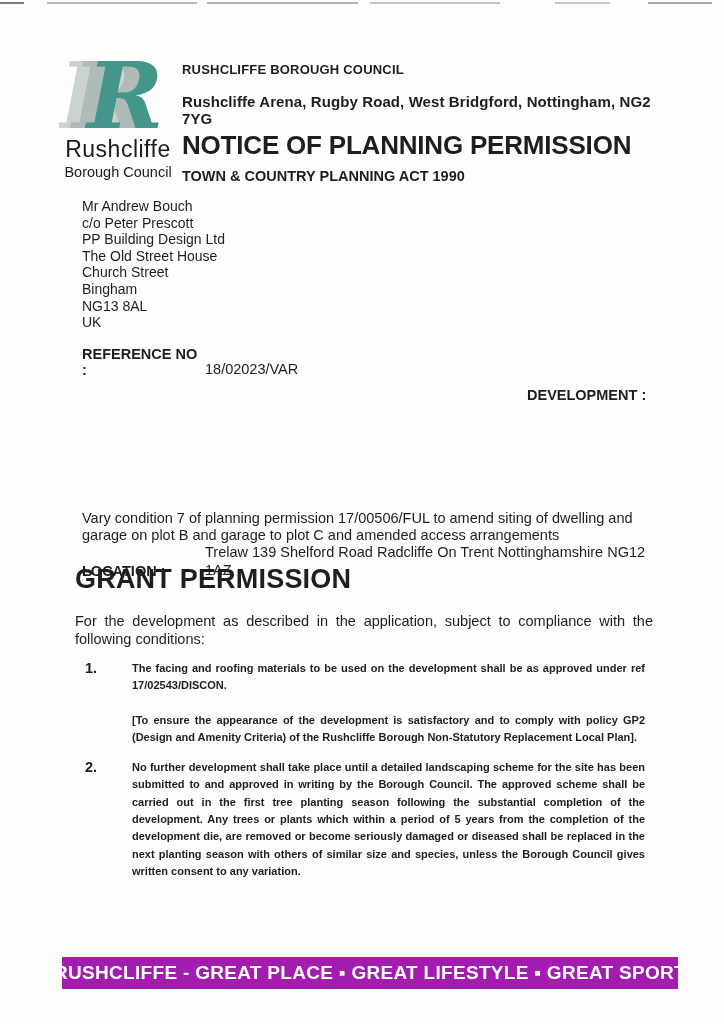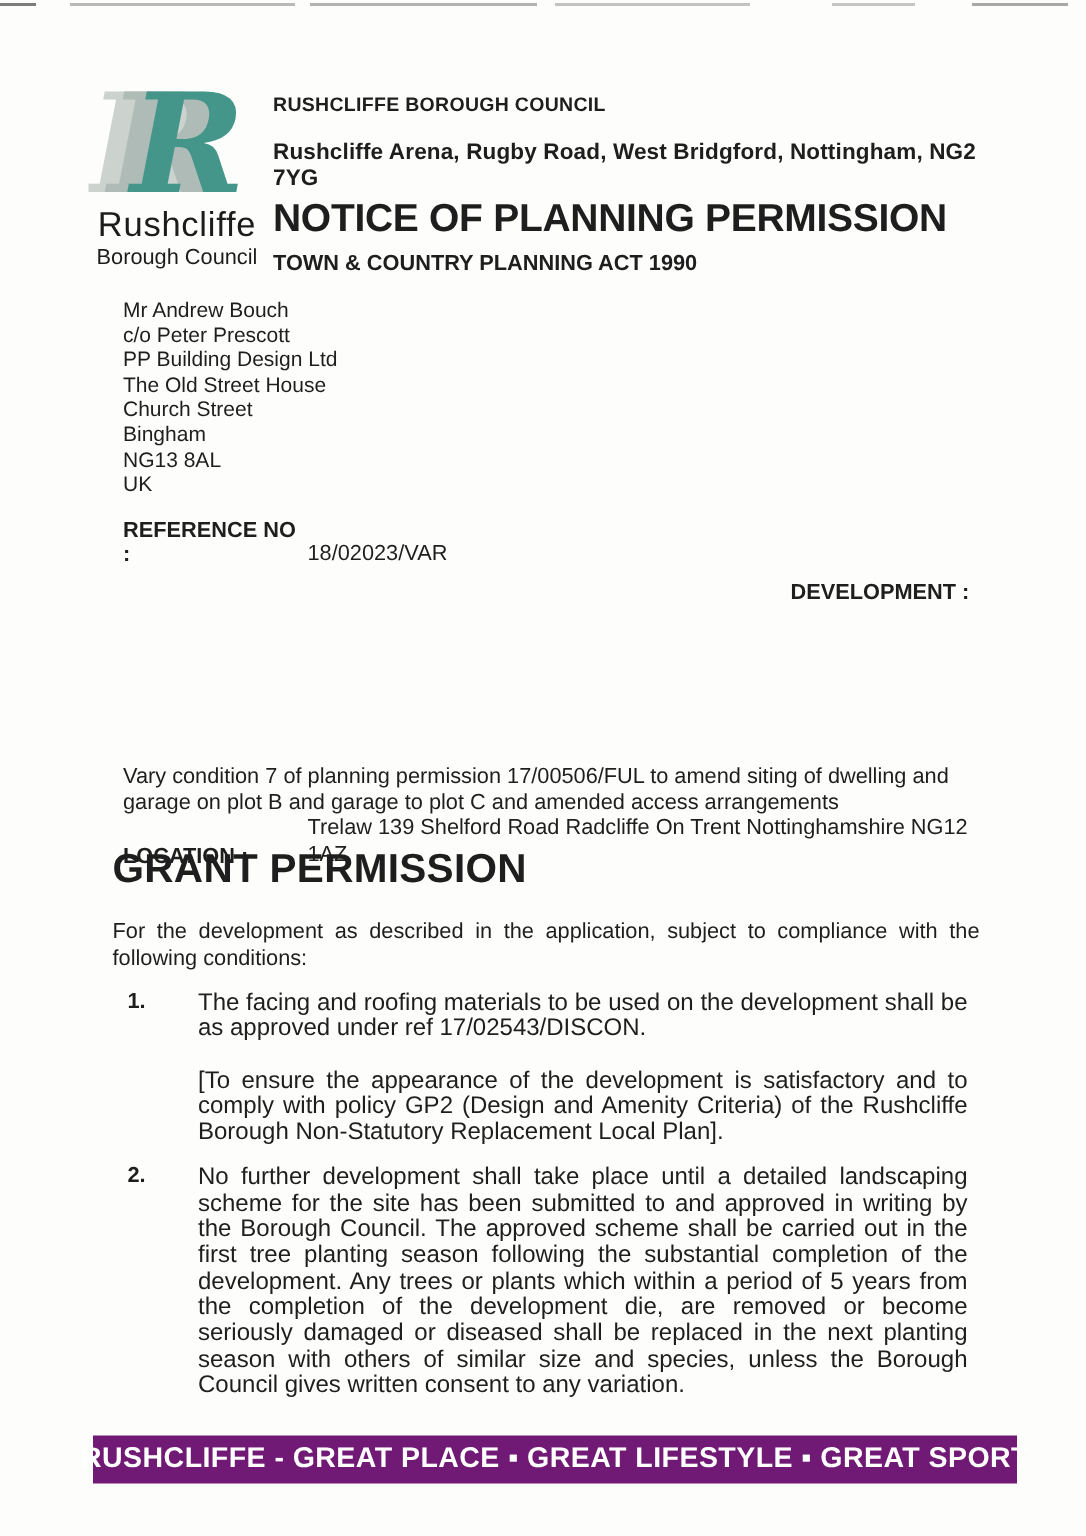--- a/index.html
+++ b/index.html
@@ -65,29 +65,29 @@
   }
   .cond-intro {
     position: absolute; left: 75px; top: 613px; width: 578px;
     font-size: 14.5px; line-height: 17.6px; text-align: justify;
   }
   .conditions { position: absolute; left: 85px; top: 660px; width: 560px; }
   .condition { display: flex; margin-bottom: 13px; }
   .cond-num { width: 47px; flex: 0 0 47px; font-weight: bold; font-size: 14.5px; }
   .cond-body { flex: 1; }
   .cond-body p {
-    margin: 0 0 17px 0; font-weight: normal; font-size: 16px;
+    margin: 0 0 17px 0; font-weight: bold; font-size: 11px;
     line-height: 17.3px; text-align: justify;
   }
   .cond-body p:last-child { margin-bottom: 0; }
 
   
   .footer-band {
     position: absolute; left: 62px; top: 957px; width: 616px; height: 32px;
-    background: #701a75; color: #ffffff;
+    background: #a21caf; color: #ffffff;
     display: flex; align-items: center; justify-content: center;
     font-weight: bold; font-size: 19px; letter-spacing: 0.3px; white-space: nowrap;
   }
 </style>
 </head>
 <body>
 
 <div class="page">
 
   <div class="scan-line"></div>

